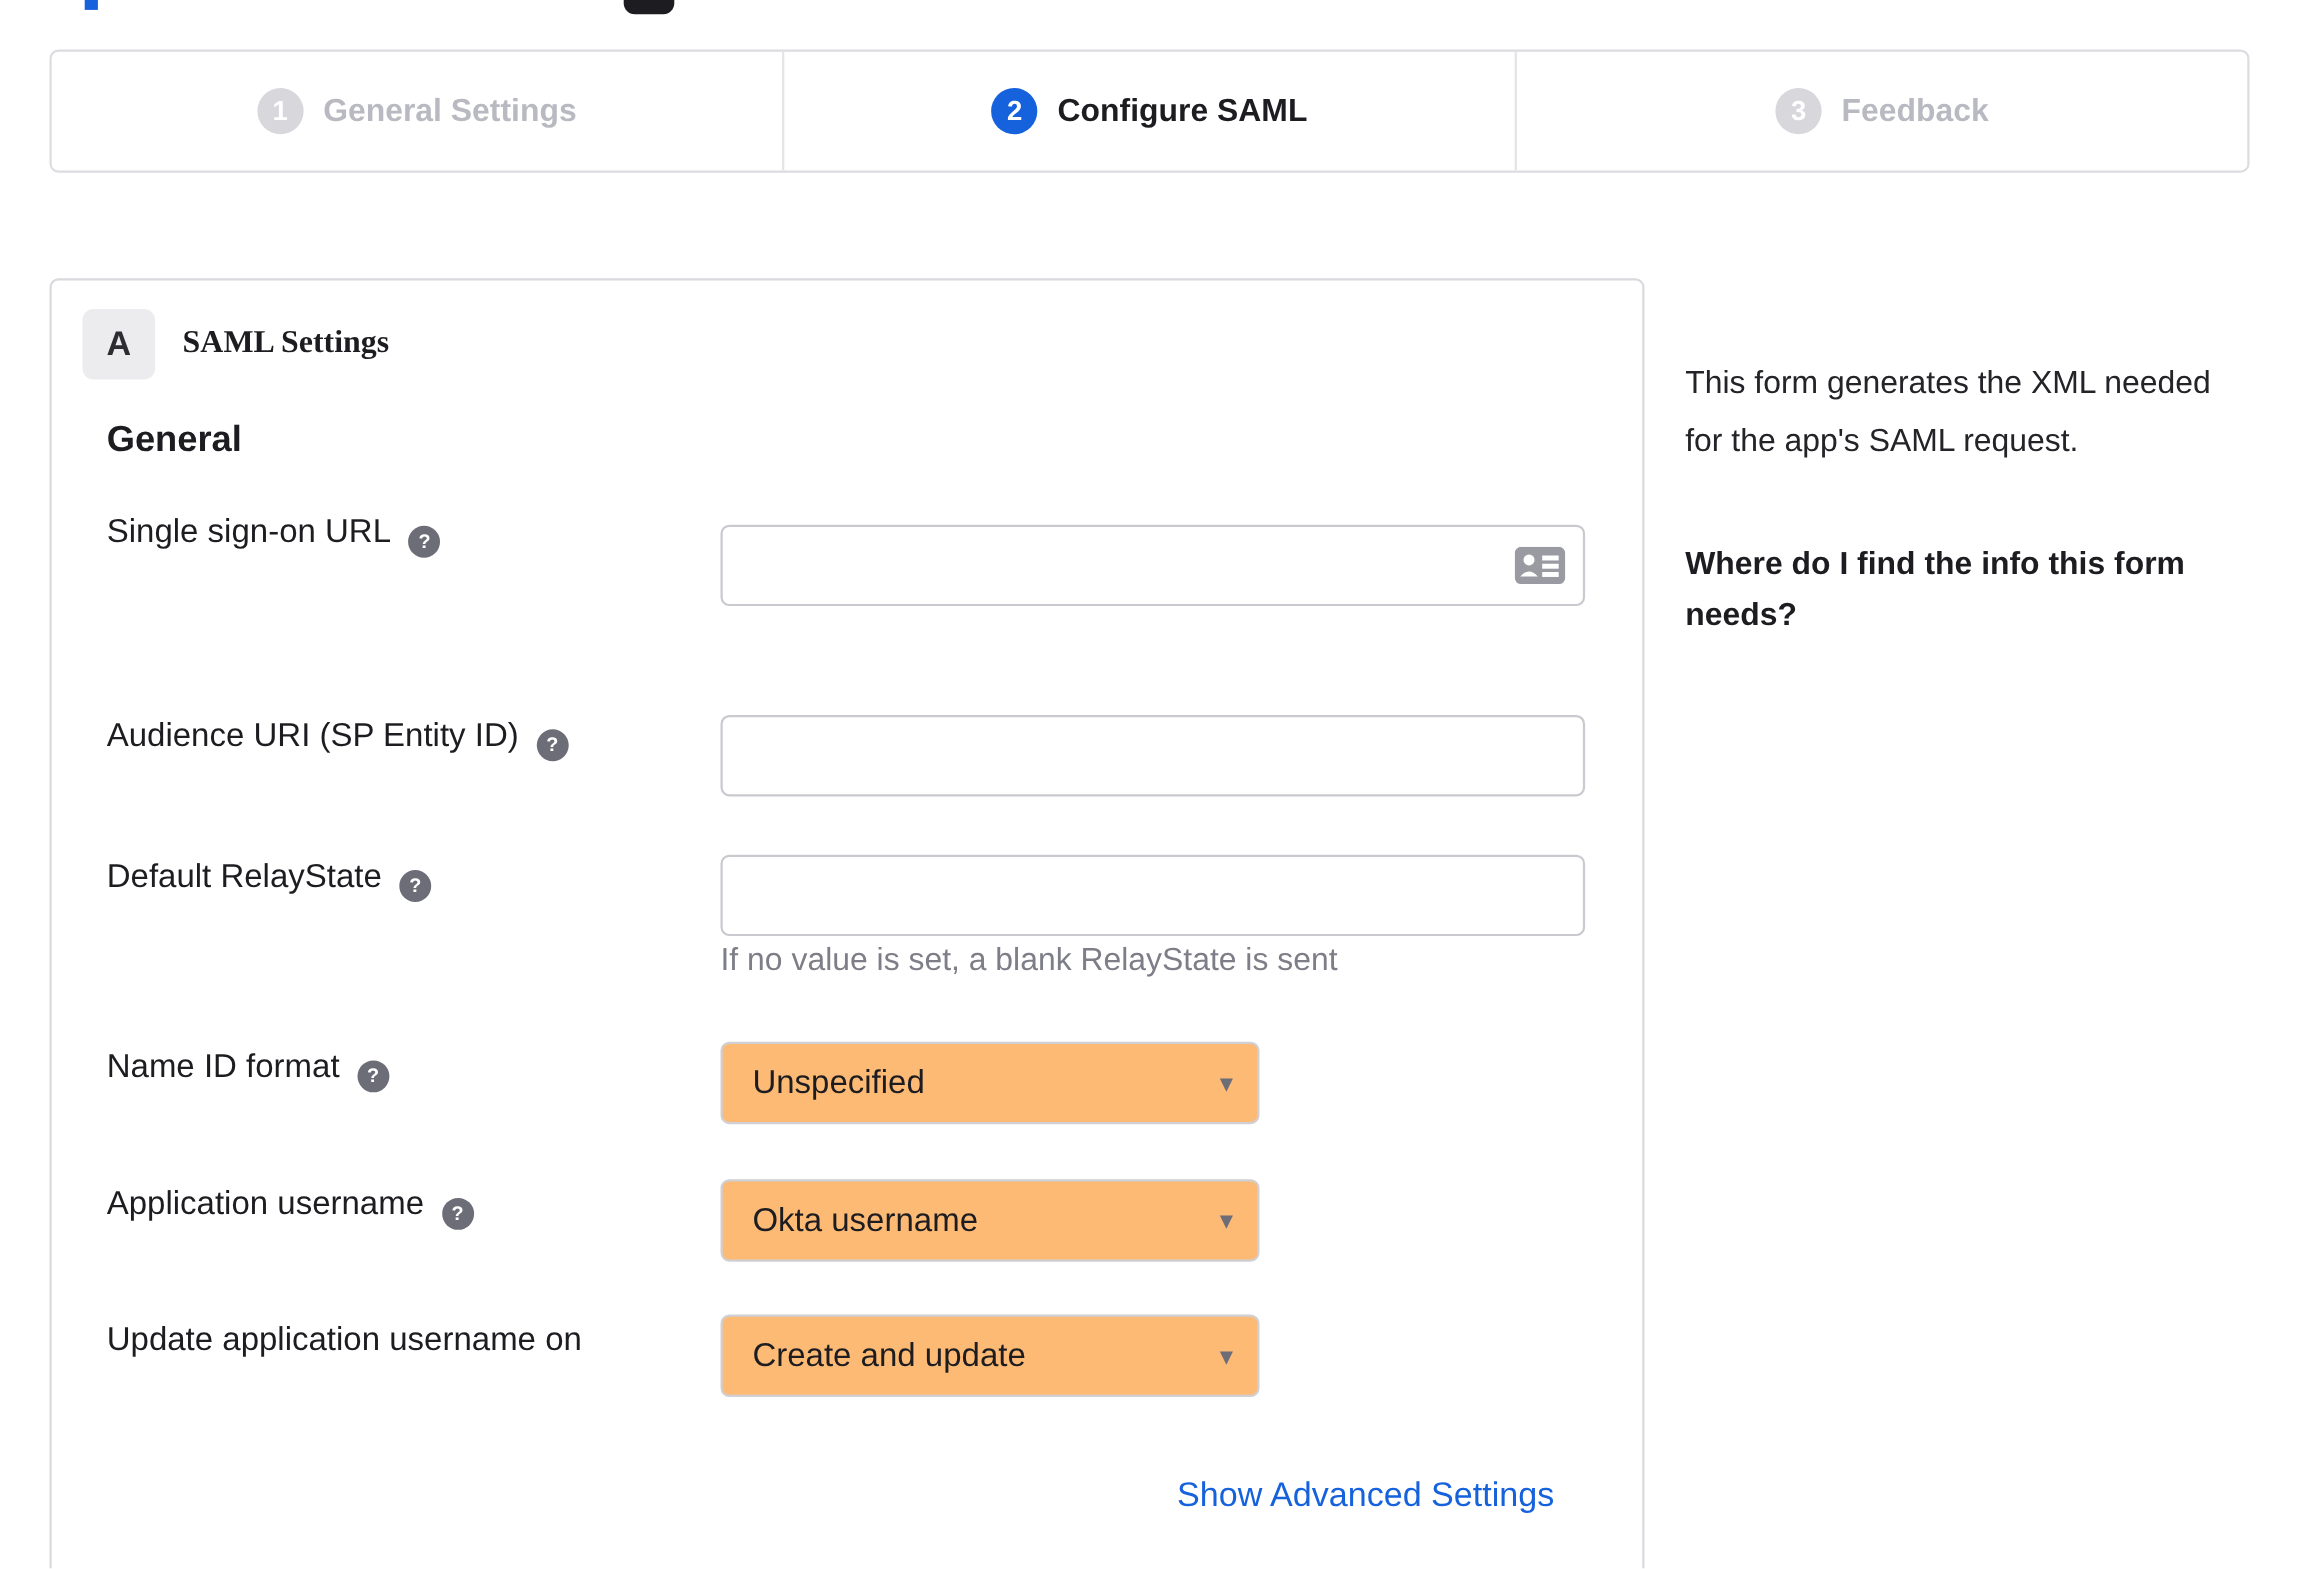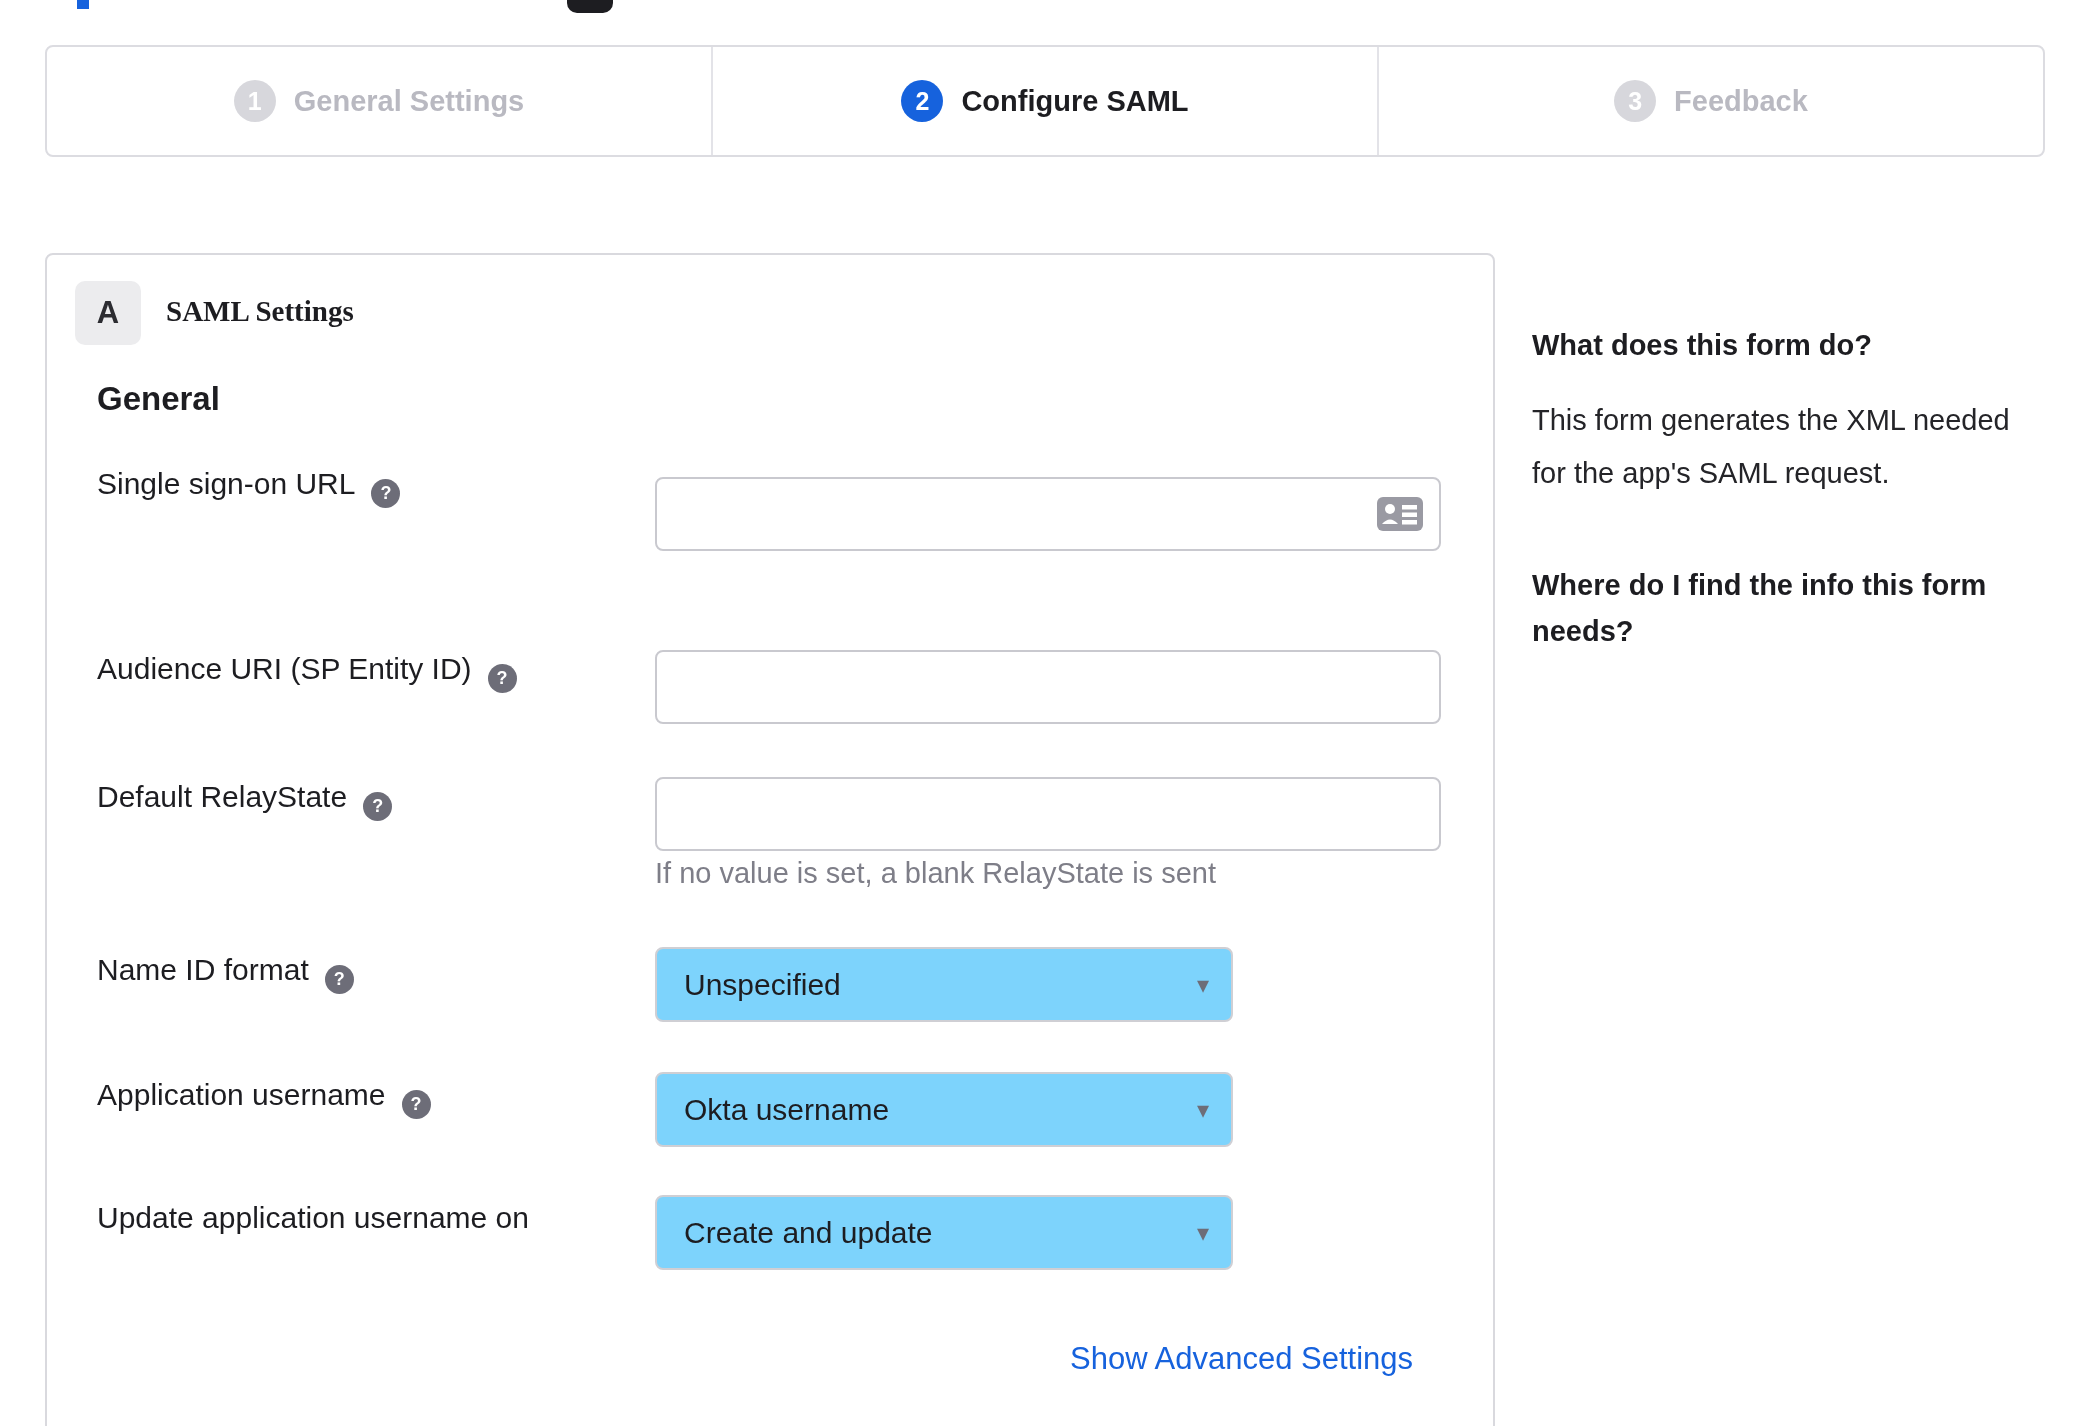--- a/index.html
+++ b/index.html
@@ -45,22 +45,22 @@
           font-family:"Liberation Sans", sans-serif;padding:0 70px 0 24px;color:#1d1d21;outline:none;}
   .card-icon{position:absolute;right:18px;top:20px;width:46px;height:34px;cursor:pointer;}
 
   .checkrow{position:absolute;left:608px;top:303px;display:flex;align-items:center;gap:24px;}
   .checkbox{width:35px;height:35px;border-radius:8px;background:#1b6ae8;display:flex;
             align-items:center;justify-content:center;cursor:pointer;flex:0 0 auto;}
   .checklabel{font-size:30px;color:#1d1d21;}
 
   .helper-text{position:absolute;left:608px;font-size:29px;color:#7e7e88;}
 
-  .selectbox{position:absolute;left:608px;width:578px;height:75px;border:2px solid #cfcfd4;
-             border-radius:8px;background:#7dd3fc;box-sizing:border-box;display:flex;
+  .selectbox{position:absolute;left:608px;width:490px;height:75px;border:2px solid #cfcfd4;
+             border-radius:8px;background:#fdba74;box-sizing:border-box;display:flex;
              align-items:center;padding:0 56px 0 27px;font-size:30px;color:#1d1d21;cursor:pointer;}
   .selectbox .caret{position:absolute;right:22px;top:50%;transform:translateY(-50%);
              font-size:24px;color:#6d6d78;}
 
   .adv-link{position:absolute;right:80px;top:1086px;font-size:31px;font-weight:500;
             color:#1662dd;cursor:pointer;text-decoration:none;}
 
   
   .sidebar{position:absolute;left:1532px;top:322px;width:512px;}
   .sidebar h3{margin:0 0 26px 0;font-size:29px;font-weight:bold;color:#1d1d21;line-height:46px;}
@@ -153,18 +153,17 @@
     </div>
     <div class="selectbox" style="top:940px;">
       <span>Create and update</span>
       <span class="caret">▾</span>
     </div>
 
     <a class="adv-link" href="#">Show Advanced Settings</a>
   </div>
 
   <div class="sidebar">
-    <h3>What does this form do?</h3>
     <p>This form generates the XML needed for the app's SAML request.</p>
     <h3>Where do I find the info this form needs?</h3>
   </div>
 
 </div>
 
 </body></html>

